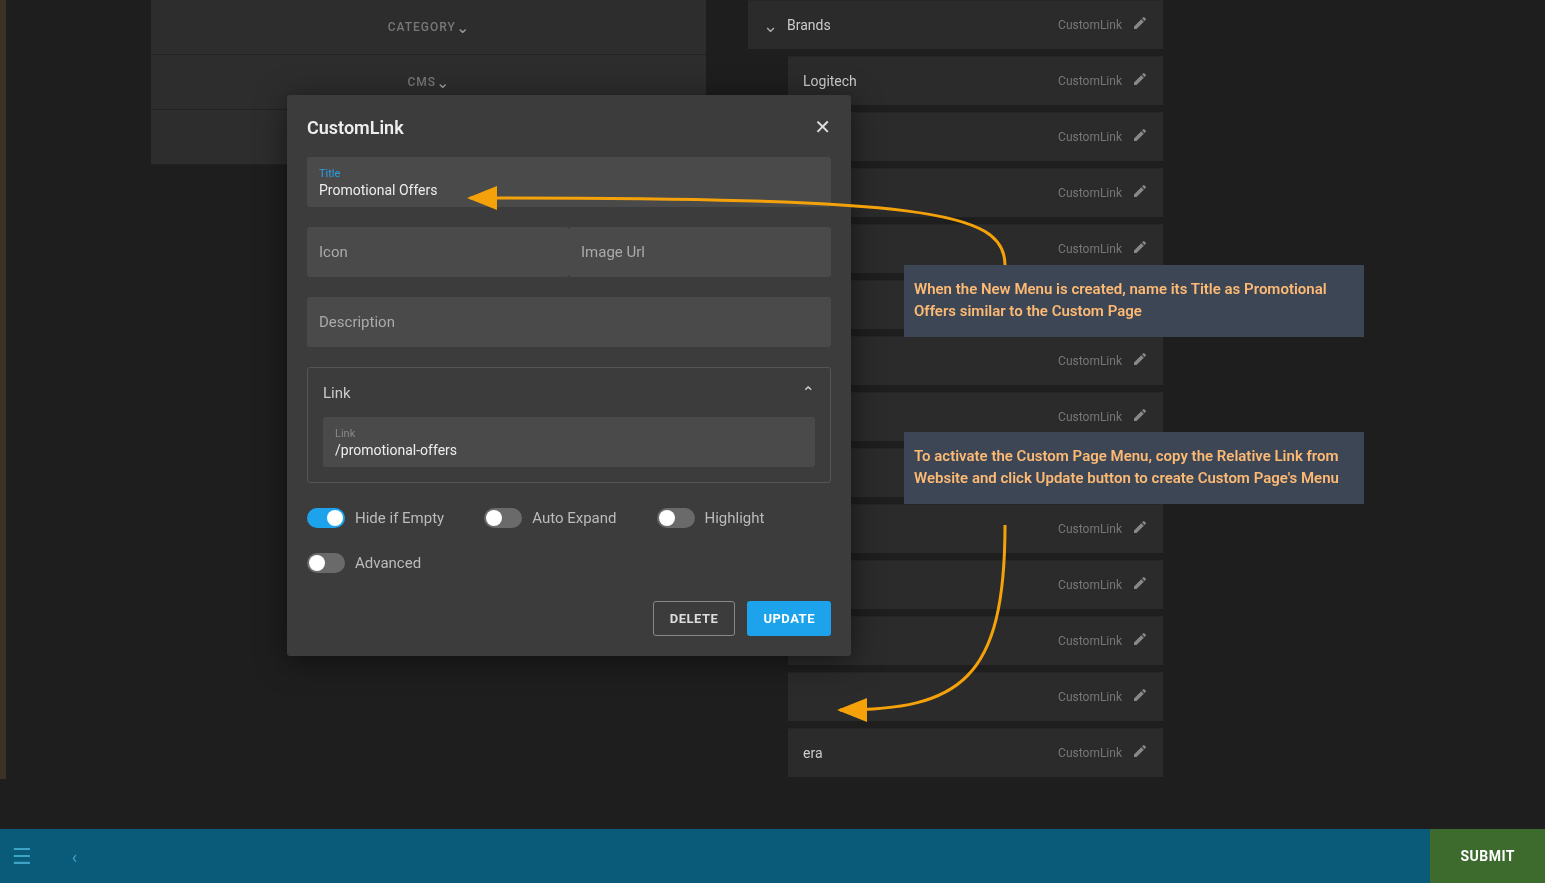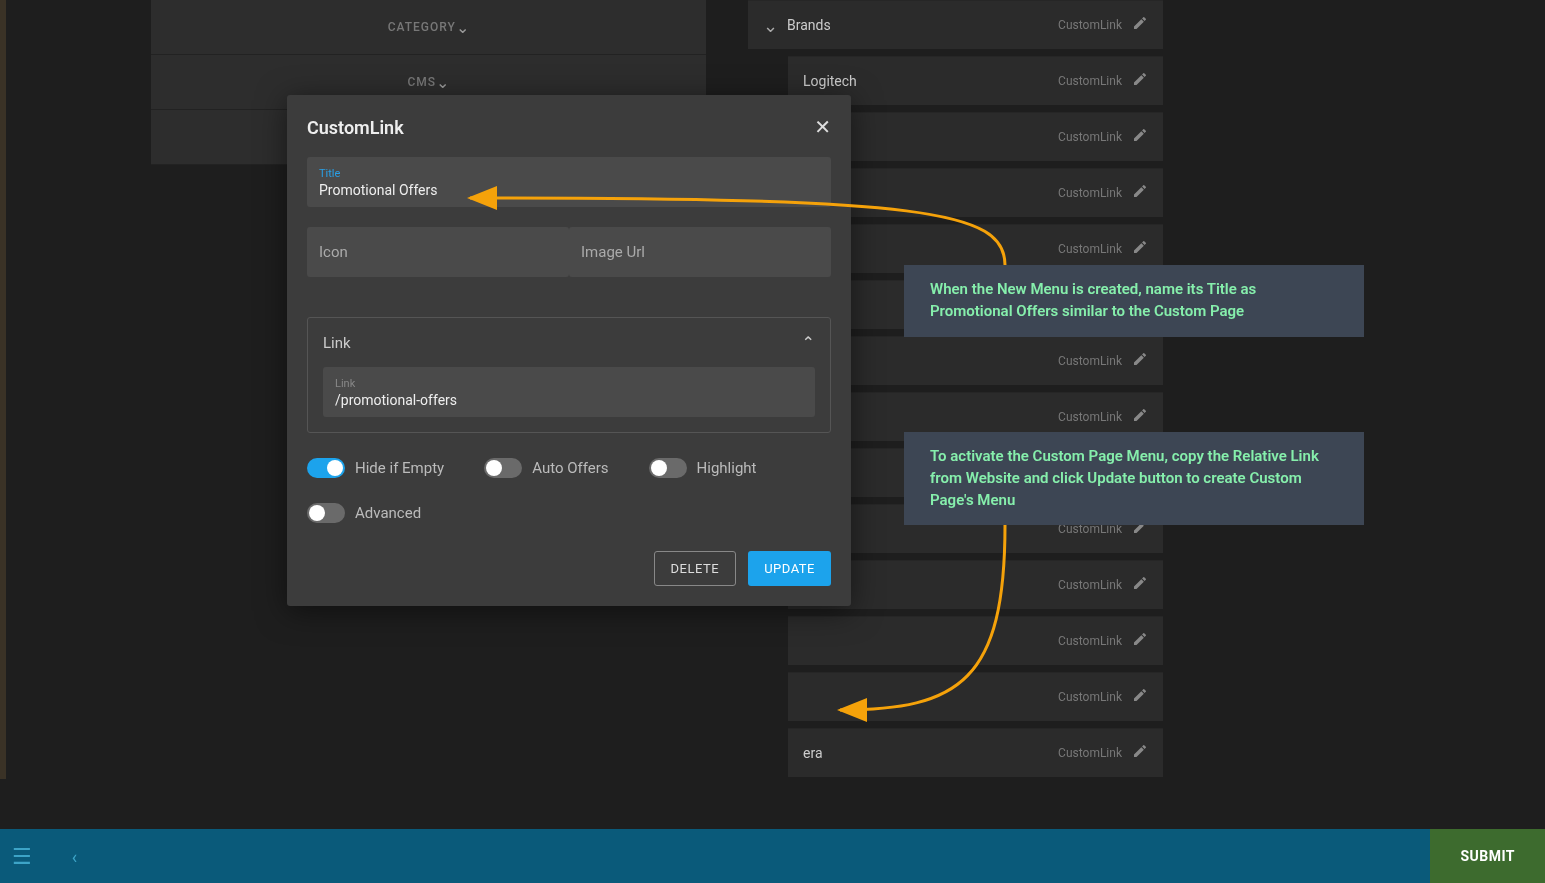--- a/index.html
+++ b/index.html
@@ -51,26 +51,26 @@
 .toggle { display: flex; align-items: center; gap: 10px; }
 .toggle .switch { width: 38px; height: 20px; border-radius: 10px; position: relative; }
 .toggle .switch.on { background: #1ca3ec; }
 .toggle .switch.off { background: #6a6a6a; }
 .toggle .knob { width: 16px; height: 16px; background: #fff; border-radius: 50%; position: absolute; top: 2px; }
 .toggle .switch.on .knob { right: 2px; }
 .toggle .switch.off .knob { left: 2px; }
 .toggle .label { color: #bbb; font-size: 15px; }
 
 .modal-actions { display: flex; gap: 12px; justify-content: flex-end; margin-top: 28px; }
-.btn { padding: 9px 16px; font-size: 13px; font-weight: 400; letter-spacing: 0.5px; border-radius: 3px; cursor: pointer; }
+.btn { padding: 9px 16px; font-size: 13px; font-weight: 700; letter-spacing: 0.5px; border-radius: 3px; cursor: pointer; }
 .btn-outline { background: transparent; border: 1px solid #888; color: #ddd; }
 .btn-primary { background: #1ca3ec; border: none; color: #fff; }
 
 
-.callout { position: absolute; background: #3d4654; color: #86efac; padding: 14px 26px; font-size: 15px; line-height: 1.45; font-weight: 600; max-width: 460px; }
+.callout { position: absolute; background: #3d4654; color: #fdba74; padding: 14px 10px; font-size: 15px; line-height: 1.45; font-weight: 600; max-width: 460px; }
 
 
 .svg-overlay { position: absolute; left: 0; top: 0; width: 1545px; height: 883px; pointer-events: none; }
 
 
 .bottombar { position: absolute; left: 0; bottom: 0; width: 100%; height: 54px; background: #0a5a7a; display: flex; align-items: center; padding: 0 0 0 12px; }
 .bottombar .burger { color: #3da4c7; font-size: 22px; margin-right: 40px; }
 .bottombar .back { color: #3da4c7; font-size: 18px; }
 .submit-btn { position: absolute; right: 0; bottom: 0; height: 54px; background: #3d6b2e; color: #fff; padding: 0 30px; display: flex; align-items: center; font-weight: 700; font-size: 14px; letter-spacing: 0.5px; }
 
@@ -257,20 +257,23 @@
   <div class="two-col">
     <div class="field">
       <span class="placeholder">Icon</span>
     </div>
     <div class="field">
       <span class="placeholder">Image Url</span>
     </div>
   </div>
 
   <div class="row-gap"></div>
+  <div class="field">
+    <span class="placeholder">Description</span>
+  </div>
 
   <div class="section">
     <div class="section-head">
       <span class="title">Link</span>
       <span class="chevron">⌃</span>
     </div>
     <div class="field">
       <span class="small-label">Link</span>
       <span class="value">/promotional-offers</span>
     </div>
@@ -280,21 +283,21 @@
     <div class="toggle">
       <div class="switch on">
           <div class="knob"></div>
         </div>
       <span class="label">Hide if Empty</span>
     </div>
     <div class="toggle">
       <div class="switch off">
           <div class="knob"></div>
         </div>
-      <span class="label">Auto Offers</span>
+      <span class="label">Auto Expand</span>
     </div>
     <div class="toggle">
       <div class="switch off">
           <div class="knob"></div>
         </div>
       <span class="label">Highlight</span>
     </div>
   </div>
   <div style="height:25px;"></div>
   <div class="toggle" style="display:flex;align-items:center;gap:10px;">

